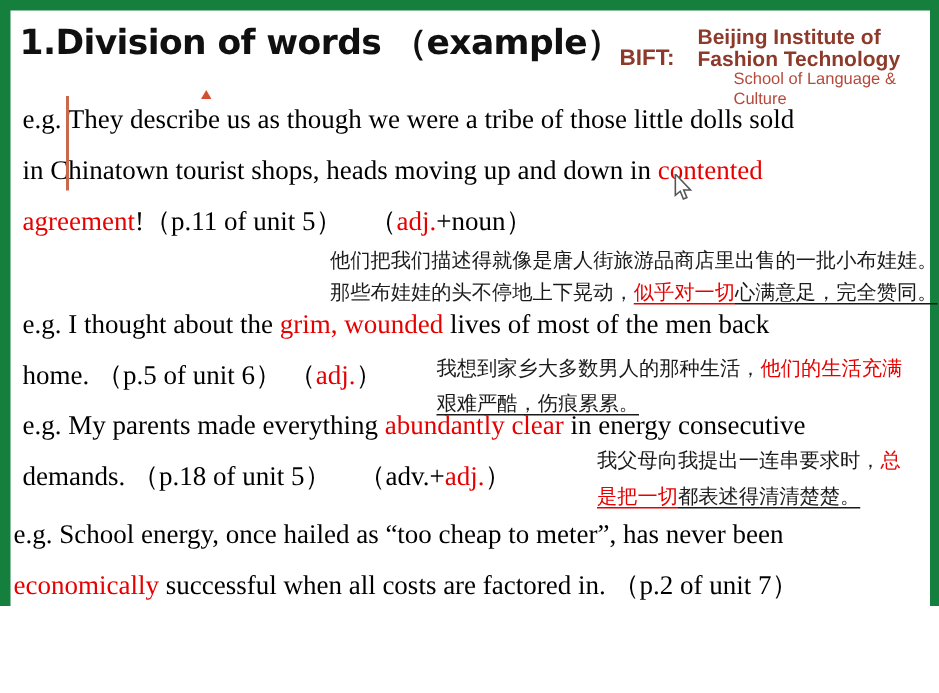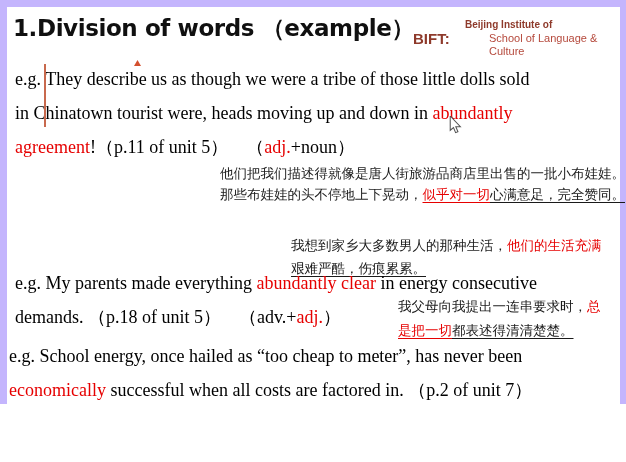--- a/index.html
+++ b/index.html
@@ -1,28 +1,28 @@
 <!DOCTYPE html>
 <html><head>
 <meta charset="utf-8">
 <style>
   * { margin:0; padding:0; box-sizing:border-box; }
   body { width:626px; height:462px; }
-  .stage { position:relative; width:626px; height:404px; background:#c4b5fd; overflow:hidden;
+  .stage { position:relative; width:626px; height:404px; background:#15803d; overflow:hidden;
            font-family:"Liberation Serif", serif; }
   .slide { position:absolute; left:7px; top:7px; width:613px; height:447px; background:#ffffff; }
 
   .title { position:absolute; left:6px; top:6px; font-family:"DejaVu Sans", sans-serif;
            font-weight:800; font-size:23px; letter-spacing:-0.4px; color:#101010; white-space:nowrap; }
 
   .logo { position:absolute; left:399px; top:8px; width:210px; }
   .logo-abbr { position:absolute; left:7px; top:15px; font-family:"Liberation Sans", sans-serif;
                font-weight:bold; font-size:15px; color:#8e3a2b; }
   .logo-text { position:absolute; left:59px; top:2px; font-family:"Liberation Sans", sans-serif; }
-  .logo-name { font-weight:bold; font-size:10px; line-height:15px; color:#8e3a2b; }
+  .logo-name { font-weight:bold; font-size:14px; line-height:15px; color:#8e3a2b; }
   .logo-school { font-size:11px; line-height:13px; color:#b5493c;margin-left:24px; }
 
   .eng { position:absolute; font-size:18px; line-height:34px; color:#000; white-space:nowrap; }
   #ex1 { left:8px;  top:55px; }
   #ex2 { left:8px;  top:192px; }
   #ex3 { left:8px;  top:259px; }
   #ex4 { left:2px;  top:332px; }
 
   .cn { position:absolute; font-family:"Liberation Sans", sans-serif; font-size:13.5px;
         color:#1a1a1a; white-space:nowrap; }
@@ -51,29 +51,31 @@
 
 <div class="stage">
   <div class="slide">
 
     <div class="title">1.Division of words （example）</div>
 
     <div class="logo">
       <span class="logo-abbr">BIFT:</span>
       <div class="logo-text">
         <div class="logo-name">Beijing Institute of</div>
+        <div class="logo-name">Fashion Technology</div>
         <div class="logo-school">School of Language &amp;</div>
         <div class="logo-school">Culture</div>
       </div>
     </div>
 
-    <p class="eng" id="ex1"><span>e.g. They describe us as though we were a tribe of those little dolls sold</span><br><span>in Chinatown tourist were, heads moving up and down in </span><span class="red">abundantly</span><br><span class="red">agreement</span><span>!（p.11 of unit 5）　（</span><span class="red">adj.</span><span>+noun）</span></p>
+    <p class="eng" id="ex1"><span>e.g. They describe us as though we were a tribe of those little dolls sold</span><br><span>in Chinatown tourist shops, heads moving up and down in </span><span class="red">contented</span><br><span class="red">agreement</span><span>!（p.11 of unit 5）　（</span><span class="red">adj.</span><span>+noun）</span></p>
 
     <div class="cn" id="cn1"><span>他们把我们描述得就像是唐人街旅游品商店里出售的一批小布娃娃。</span><br><span>那些布娃娃的头不停地上下晃动，</span><span class="red u">似乎对一切</span><span class="u">心满意足，完全赞同。</span></div>
 
+    <p class="eng" id="ex2"><span>e.g. I thought about the </span><span class="red">grim, wounded</span><span> lives of most of the men back</span><br><span>home. （p.5 of unit 6） （</span><span class="red">adj.</span><span>）</span></p>
 
     <div class="cn" id="cn2"><span>我想到家乡大多数男人的那种生活，</span><span class="red">他们的生活充满</span><br><span class="u">艰难严酷，伤痕累累。</span></div>
 
     <p class="eng" id="ex3"><span>e.g. My parents made everything </span><span class="red">abundantly clear</span><span> in energy consecutive</span><br><span>demands. （p.18 of unit 5）　（adv.+</span><span class="red">adj.</span><span>）</span></p>
 
     <div class="cn" id="cn3"><span>我父母向我提出一连串要求时，</span><span class="red">总</span><br><span class="red u">是把一切</span><span class="u">都表述得清清楚楚。</span></div>
 
     <p class="eng" id="ex4"><span>e.g. School energy, once hailed as “too cheap to meter”, has never been</span><br><span class="red">economically</span><span> successful when all costs are factored in. （p.2 of unit 7）</span><br><span>（adv.）</span></p>
 
 

